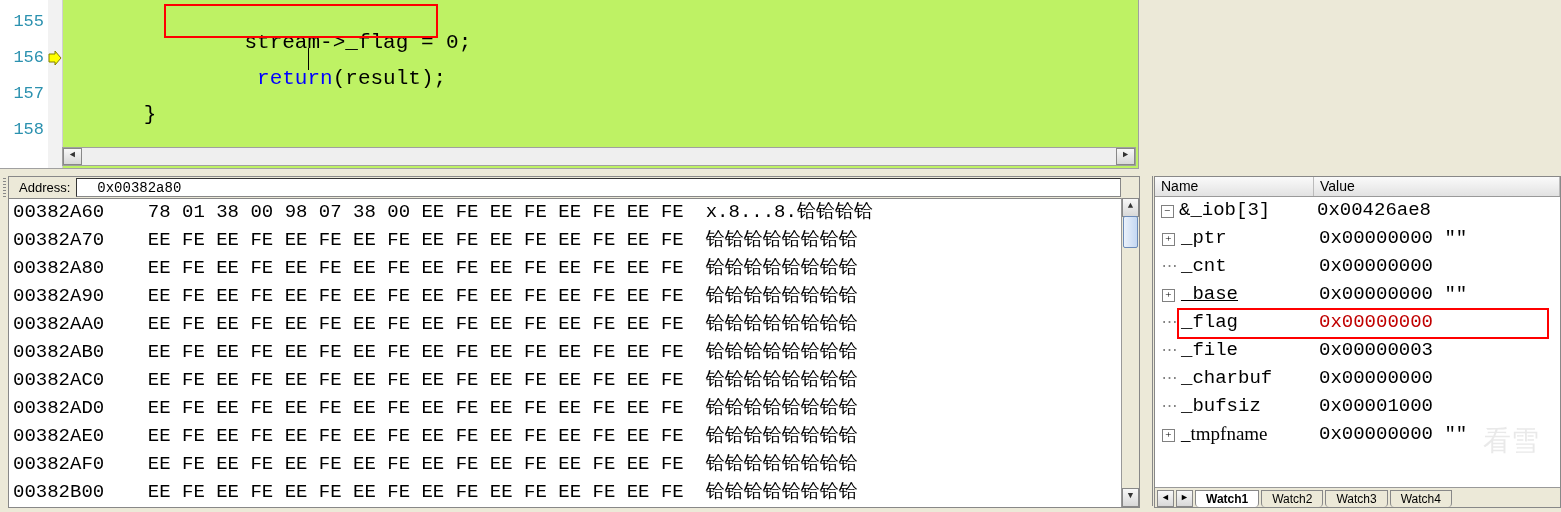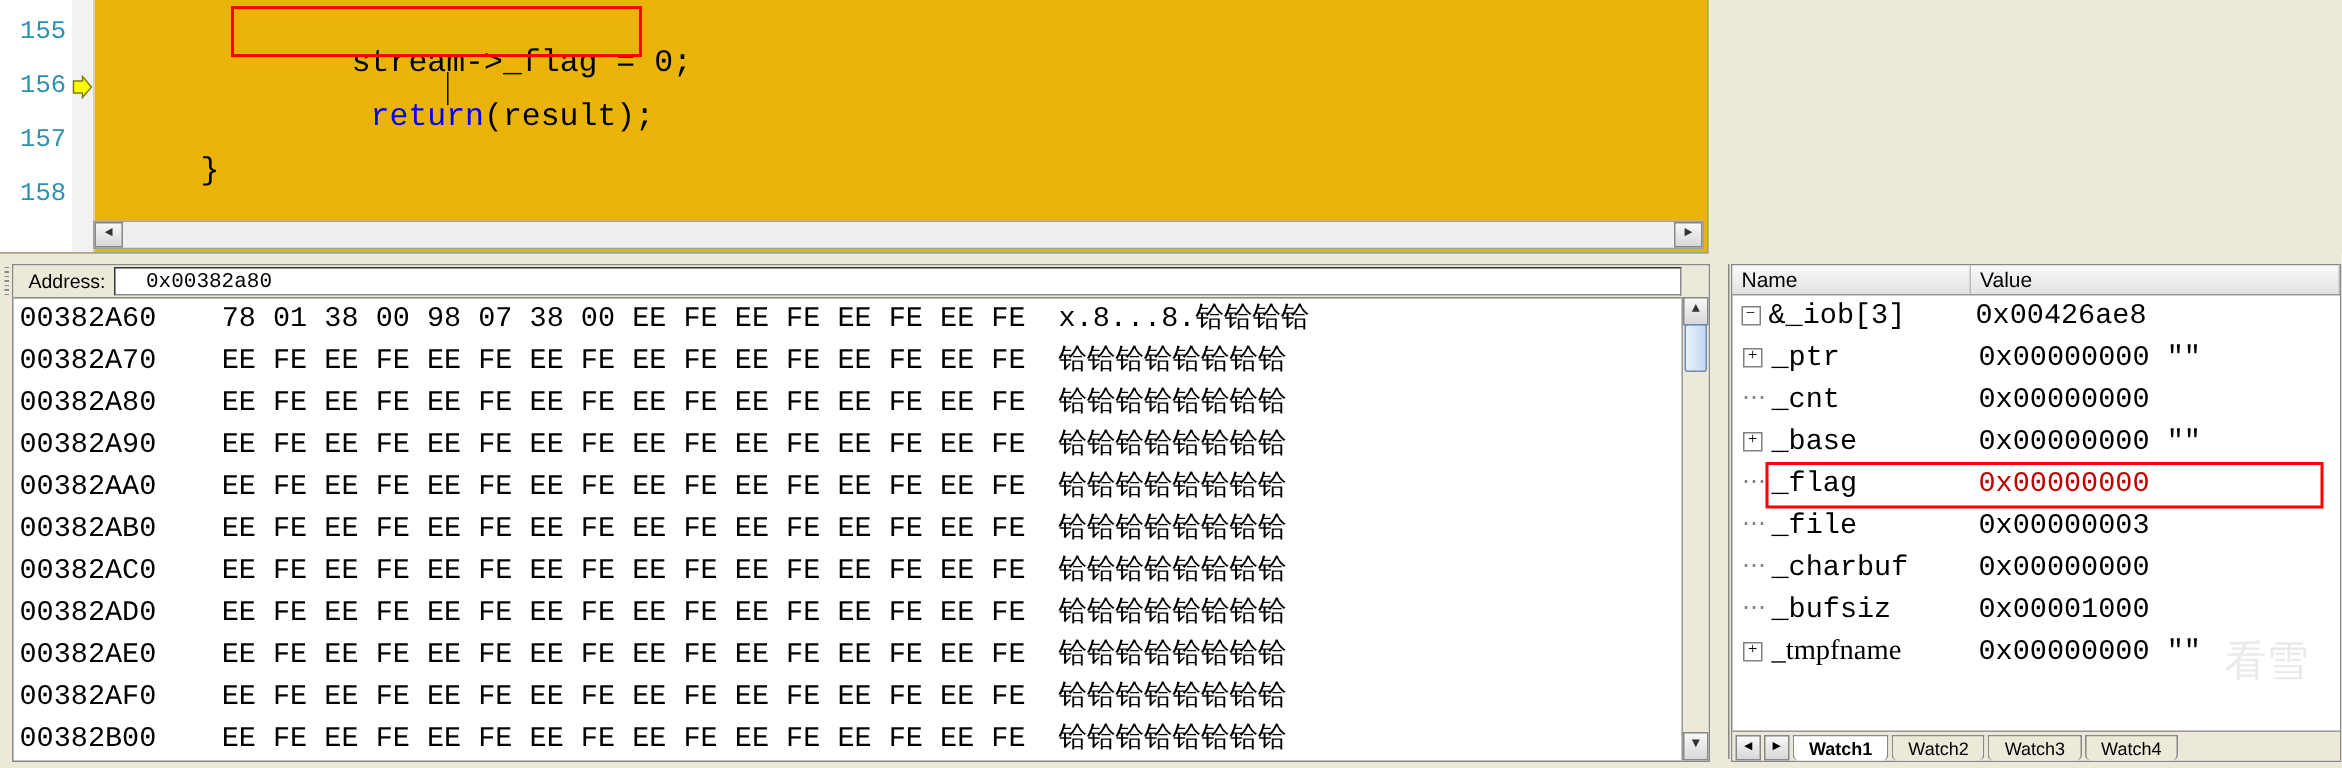--- a/index.html
+++ b/index.html
@@ -1,22 +1,22 @@
 <!DOCTYPE html>
 <html><head>
 <meta charset="utf-8">
 <style>
 html,body{margin:0;padding:0;font-family:Consolas,"Courier New",monospace;font-size:17px;background:#fff;color:#000;overflow:hidden}
 .root{width:1561px;height:512px;position:relative;background:#ece9d8}
-.code-pane{position:absolute;left:0;top:0;width:1138px;height:168px;background:#eab308;border-right:1px solid #a0a0a0;border-bottom:1px solid #a0a0a0}
+.code-pane{position:absolute;left:0;top:0;width:1138px;height:168px;background:#bef264;border-right:1px solid #a0a0a0;border-bottom:1px solid #a0a0a0}
 .gutter{position:absolute;left:0;top:0;width:48px;height:100%;background:#fff;border-right:1px solid #c0c0c0}
 .ln{position:absolute;left:0;width:44px;text-align:right;color:#2b91af;font-size:17px}
 .marker-col{position:absolute;left:48px;top:0;width:14px;height:100%;background:#f2f2f2;border-right:1px solid #d0d0d0}
 .marker-arrow{position:absolute;left:48px;width:14px;height:20px}
-.code-body{position:absolute;left:52px;top:0;right:0;height:100%;overflow:hidden}
+.code-body{position:absolute;left:62px;top:0;right:0;height:100%;overflow:hidden}
 .cline{position:absolute;left:6px;white-space:pre;font-size:21px;font-family:Consolas,"Courier New",monospace}
 .kw{color:#0000ff}
 .plain{color:#000}
 .redbox{position:absolute;border:2px solid #ff0000}
 .hscroll{position:absolute;left:62px;bottom:2px;right:2px;height:17px;background:#ece9d8;border:1px solid #a0a0a0;display:flex}
 .sb-btn{width:17px;height:15px;background:linear-gradient(#f8f8f8,#d8d8d8);border:1px solid #888;font-size:9px;text-align:center;line-height:13px;color:#333}
 .sb-track{flex:1;background:#efefef}
 .vgrab{position:absolute;left:0;width:8px;background:#ece9d8;border-right:1px solid #888;cursor:col-resize}
 .vgrab .dots{width:3px;height:20px;background:repeating-linear-gradient(#888 0,#888 1px,transparent 1px,transparent 3px);margin:2px auto}
 .mem-pane{position:absolute;left:8px;top:176px;width:1130px;height:330px;background:#fff;border:1px solid #888}
@@ -129,21 +129,21 @@
           <span class="wname" style="padding-left: 2px;">_ptr</span>
           <span class="wval">0x00000000 ""</span>
         </div>
         <div class="wrow">
           <span class="wexp">&nbsp;<span class="wconn">⋯</span></span>
           <span class="wname" style="padding-left: 2px;">_cnt</span>
           <span class="wval">0x00000000</span>
         </div>
         <div class="wrow">
           <span class="wexp">&nbsp;<span class="wbox">+</span></span>
-          <span class="wname" style="padding-left: 2px;">_base</span>
+          <span class="wname" style="padding-left: 2px; text-decoration: underline;">_base</span>
           <span class="wval">0x00000000 ""</span>
         </div>
         <div class="wrow">
           <span class="wexp">&nbsp;<span class="wconn">⋯</span></span>
           <span class="wname" style="padding-left: 2px;">_flag</span>
           <span class="wval redcell">0x00000000</span>
         </div>
         <div class="wrow">
           <span class="wexp">&nbsp;<span class="wconn">⋯</span></span>
           <span class="wname" style="padding-left: 2px;">_file</span>

